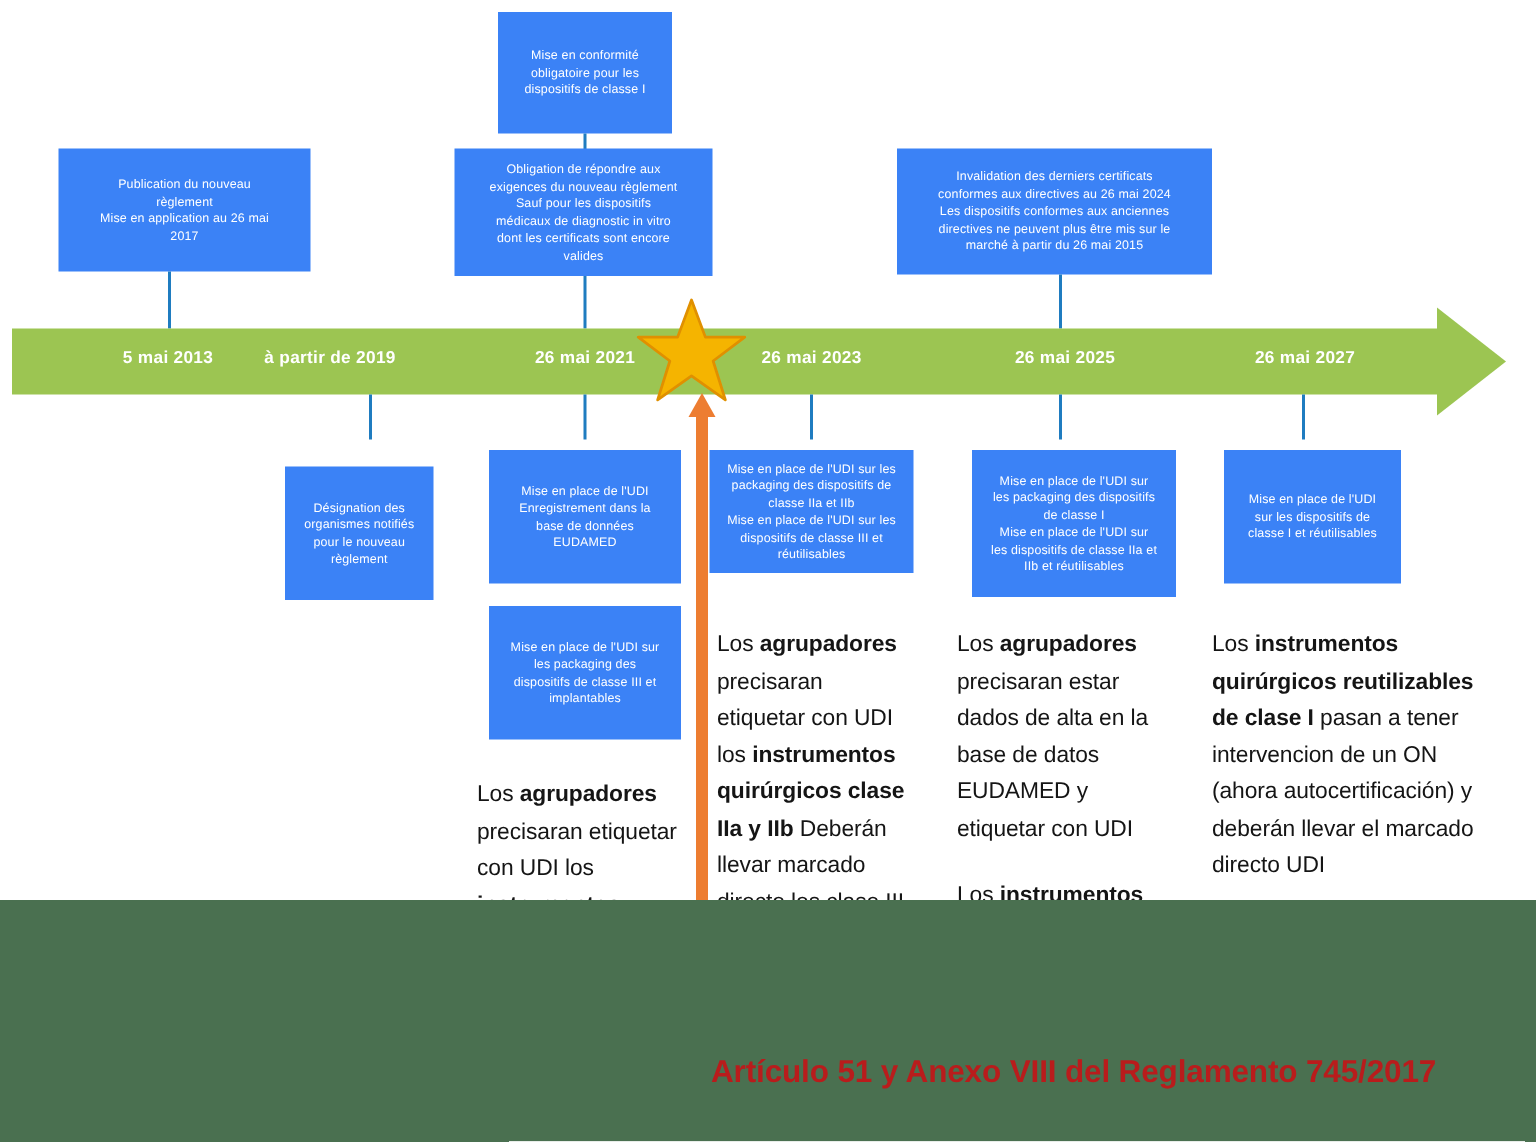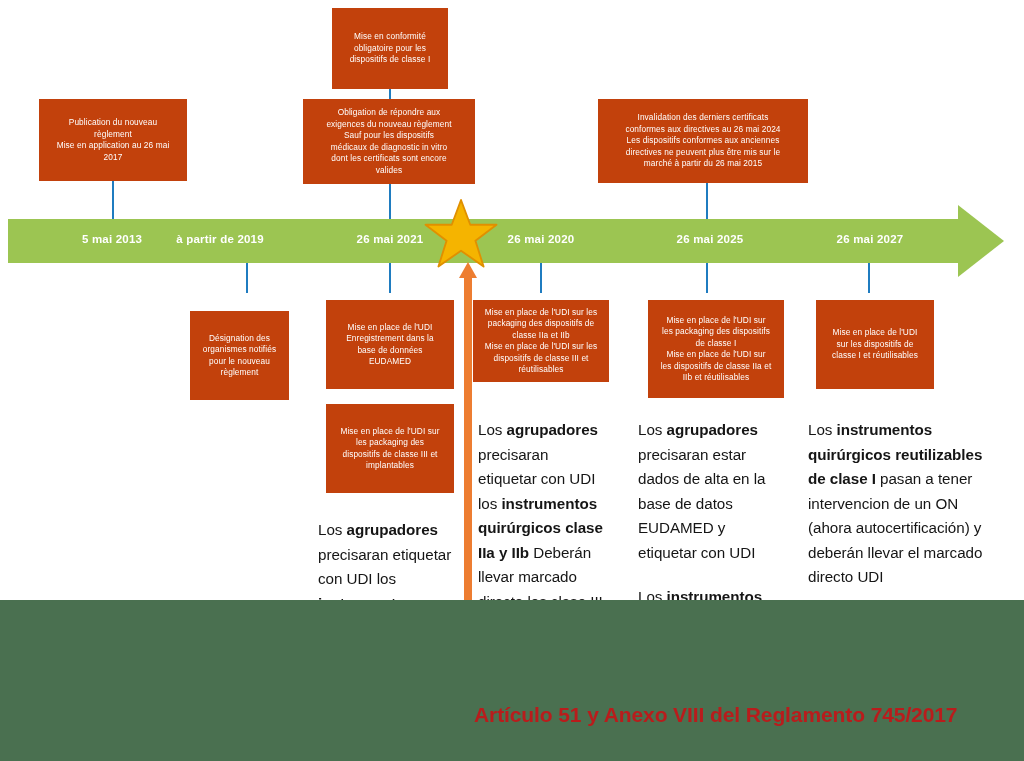--- a/index.html
+++ b/index.html
@@ -15,21 +15,21 @@
     width: 1024px;
     height: 761px;
     background: #ffffff;
     overflow: hidden;
   }
 
   
   .ebox {
     position: absolute;
     box-sizing: border-box;
-    background: #c2410c;
+    background: #3b82f6;
     color: #ffffff;
     font-size: 8.3px;
     line-height: 11.5px;
     text-align: center;
     display: flex;
     align-items: center;
     justify-content: center;
     padding: 3px 5px;
     letter-spacing: 0.1px;
   }
@@ -125,42 +125,42 @@
 </head>
 <body>
 
 <div id="canvas">
 
   <div class="ebox" style="left:332px; top:8px; width:116px; height:81px;">
     <span>Mise en conformité<br>obligatoire pour les<br>dispositifs de classe I</span>
   </div>
   <div class="tick" style="left:389px; top:89px; height:15px;"></div>
 
-  <div class="ebox" style="left:39px; top:99px; width:148px; height:82px;">
+  <div class="ebox" style="left:39px; top:99px; width:168px; height:82px;">
     <span>Publication du nouveau<br>règlement<br>Mise en application au 26 mai<br>2017</span>
   </div>
   <div class="tick" style="left:112px; top:181px; height:38px;"></div>
 
   <div class="ebox" style="left:303px; top:99px; width:172px; height:85px;">
     <span>Obligation de répondre aux<br>exigences du nouveau règlement<br>Sauf pour les dispositifs<br>médicaux de diagnostic in vitro<br>dont les certificats sont encore<br>valides</span>
   </div>
   <div class="tick" style="left:389px; top:184px; height:35px;"></div>
 
   <div class="ebox" style="left:598px; top:99px; width:210px; height:84px;">
     <span>Invalidation des derniers certificats<br>conformes aux directives au 26 mai 2024<br>Les dispositifs conformes aux anciennes<br>directives ne peuvent plus être mis sur le<br>marché à partir du 26 mai 2015</span>
   </div>
   <div class="tick" style="left:706px; top:183px; height:36px;"></div>
 
   <div id="timeline-band"></div>
   <div id="timeline-head"></div>
 
   <div class="tl-label" style="left:48px; width:128px;">5 mai 2013</div>
   <div class="tl-label" style="left:130px; width:180px;">à partir de 2019</div>
   <div class="tl-label" style="left:326px; width:128px;">26 mai 2021</div>
-  <div class="tl-label" style="left:477px; width:128px;">26 mai 2020</div>
+  <div class="tl-label" style="left:477px; width:128px;">26 mai 2023</div>
   <div class="tl-label" style="left:646px; width:128px;">26 mai 2025</div>
   <div class="tl-label" style="left:806px; width:128px;">26 mai 2027</div>
 
   <svg id="star" viewBox="0 0 100 96">
     <polygon points="50,2 62.5,35.5 98,35.5 69.5,57 80.5,92 50,70.5 19.5,92 30.5,57 2,35.5 37.5,35.5" fill="#F5B400" stroke="#E09000" stroke-width="2.5" stroke-linejoin="round"></polygon>
   </svg>
 
   <div class="tick" style="left:246px; top:263px; height:30px;"></div>
   <div class="ebox" style="left:190px; top:311px; width:99px; height:89px;">
     <span>Désignation des<br>organismes notifiés<br>pour le nouveau<br>règlement</span>

